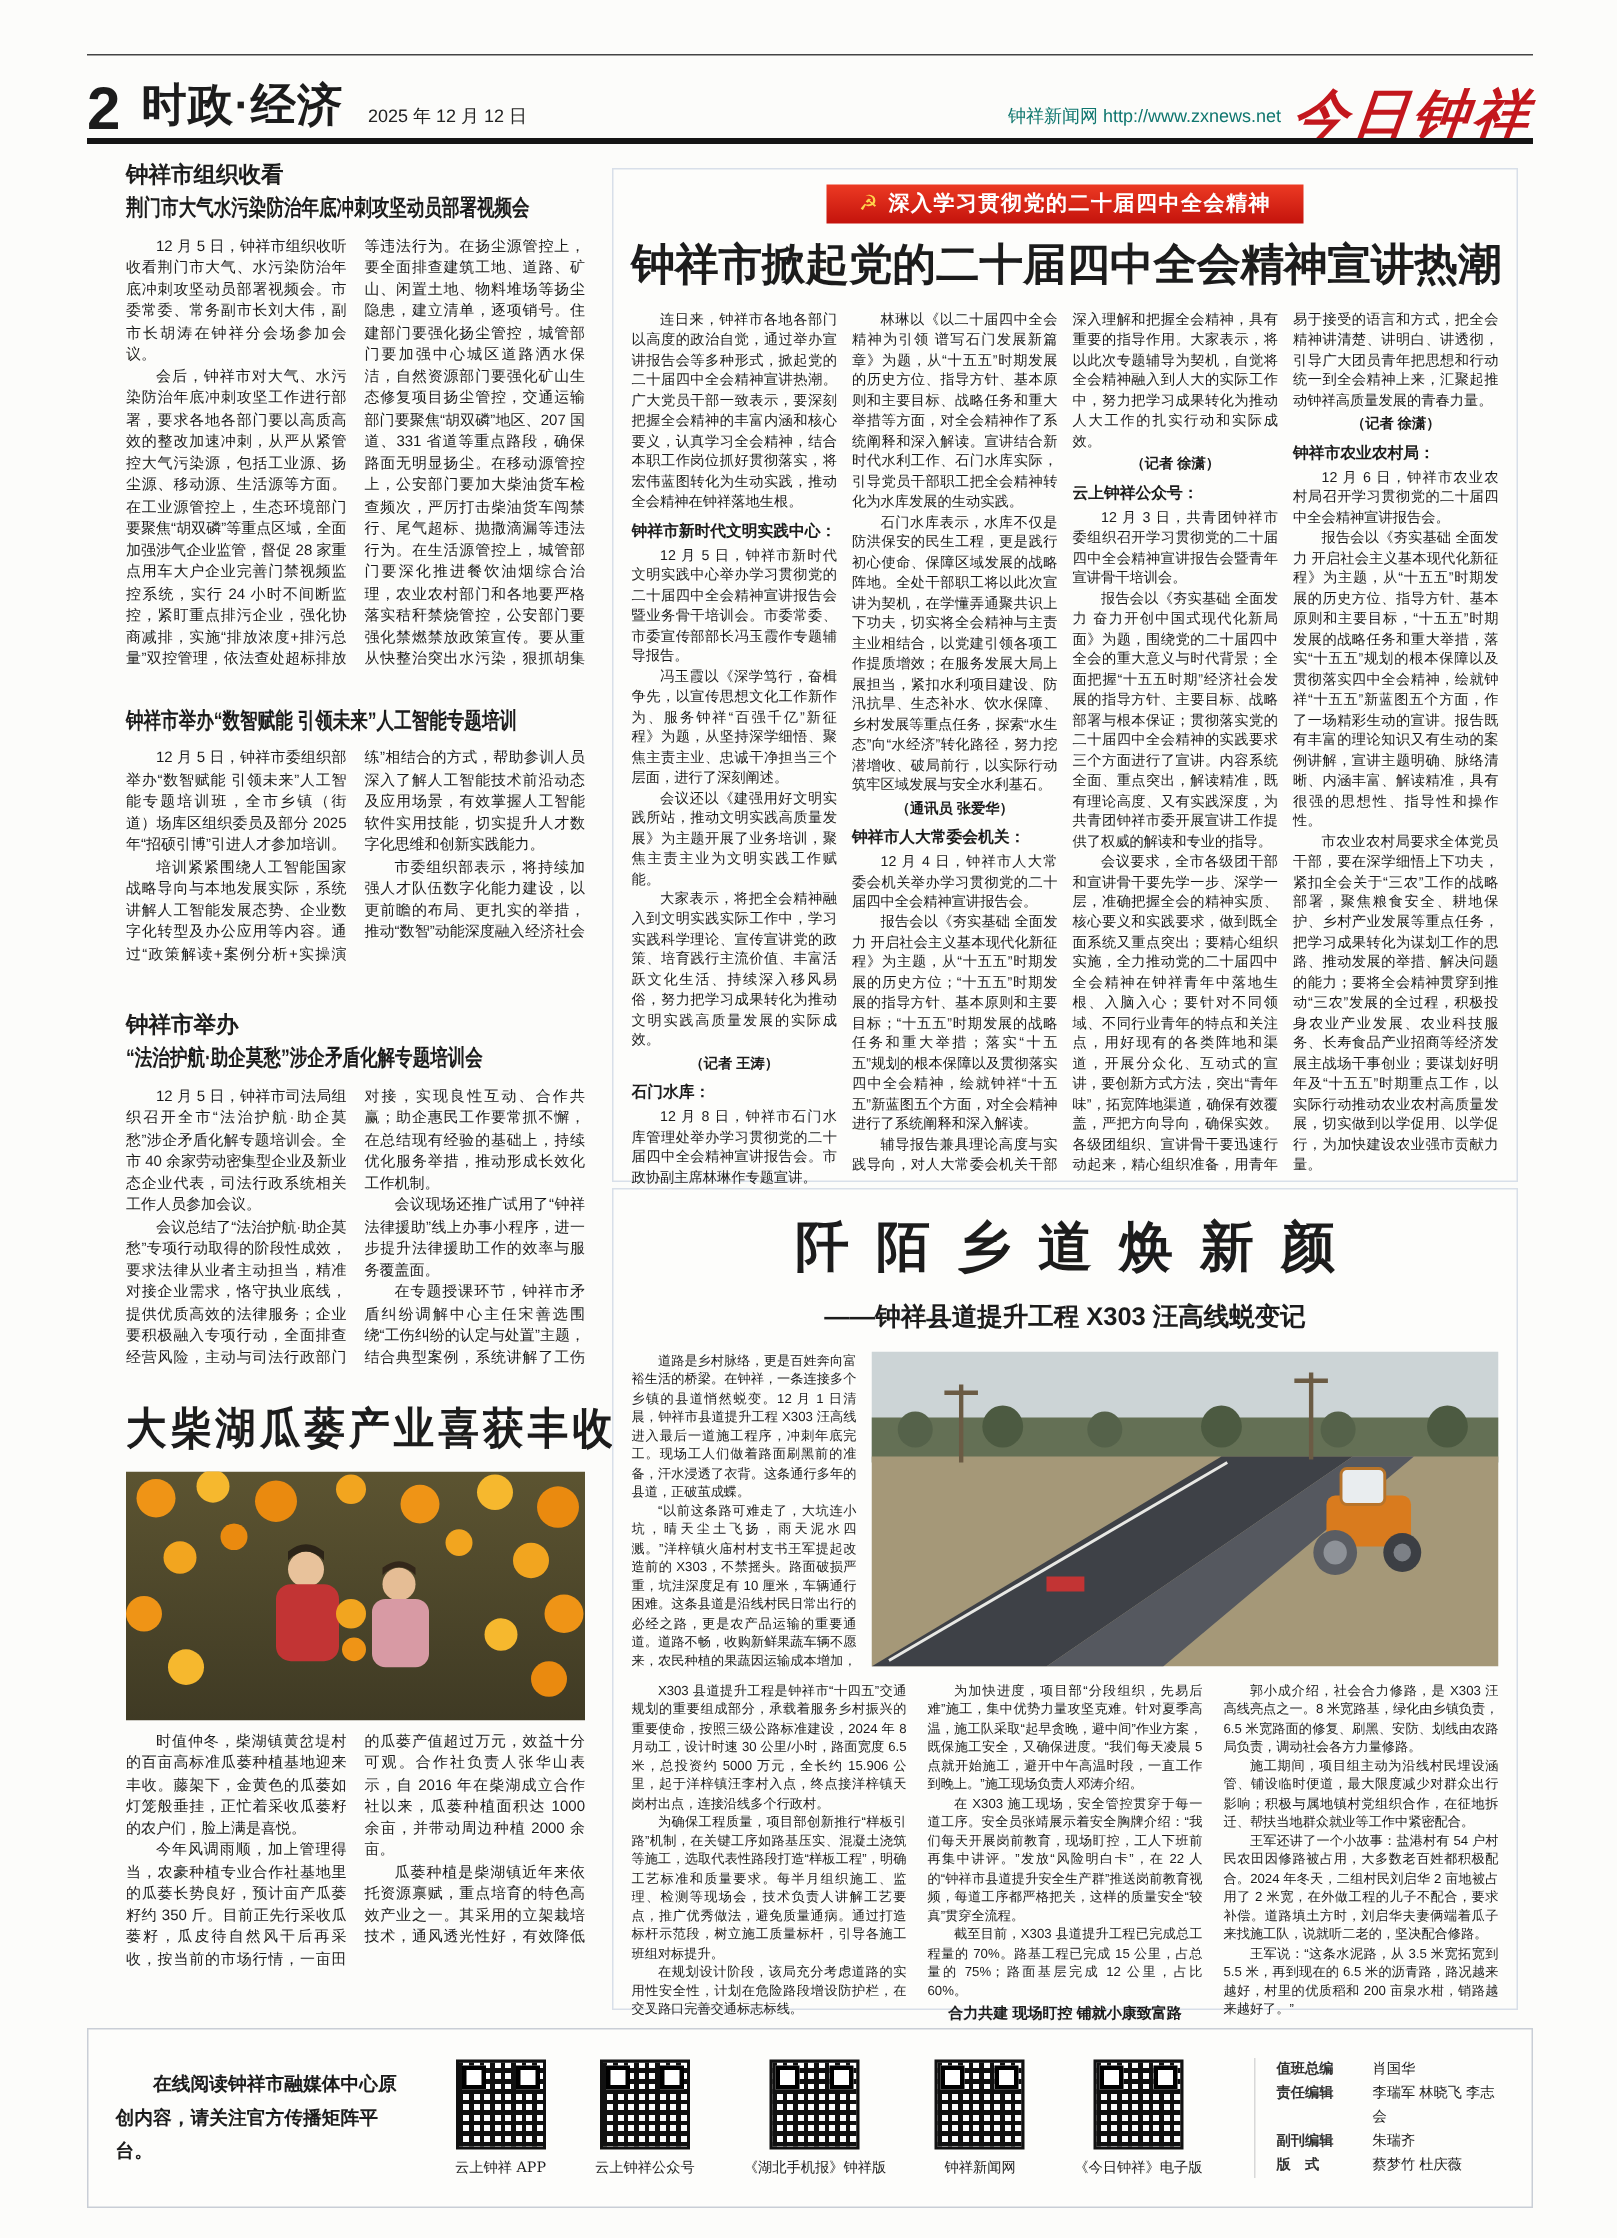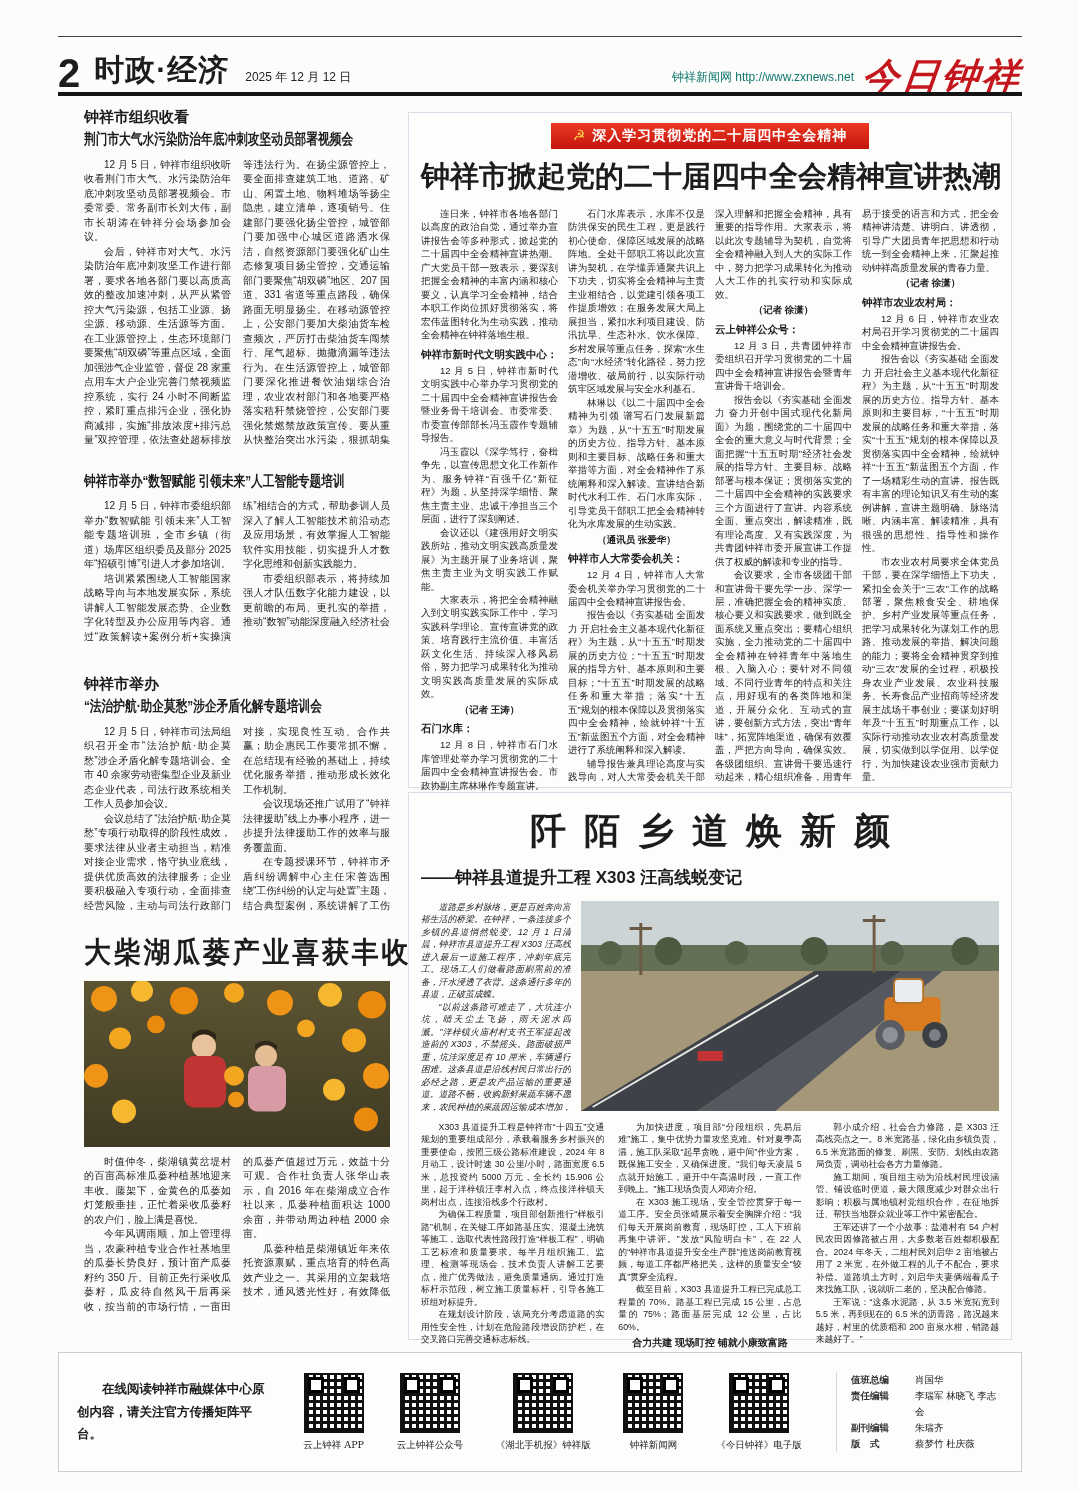--- a/index.html
+++ b/index.html
@@ -41,23 +41,23 @@
           color:#fff;font-size:14px;font-weight:700;text-align:center;padding:4px 0;letter-spacing:1px;}
   .emblem{color:#ffd34d;margin-right:6px;font-weight:400;}
   .main-h1{font-size:29px;font-weight:900;text-align:center;white-space:nowrap;margin:2px 0 10px;}
   .main-cols{column-count:4;column-gap:10px;height:586px;column-fill:auto;overflow:hidden;
              font-size:9.5px;line-height:1.42;text-align:justify;}
   .main-cols .sec-h{font-size:10.5px;}
   
   .roadbox{position:absolute;left:408px;top:792px;width:604px;height:548px;box-sizing:border-box;
            border:1px solid #d8dfe9;background:#fdfdfb;padding:8px 12px;}
   .road-h1{text-align:center;font-size:36px;font-weight:900;letter-spacing:18px;padding-left:18px;margin:6px 0 10px;white-space:nowrap;}
-  .road-sub{font-size:17px;font-weight:700;margin:0 0 12px;}
+  .road-sub{text-align:center;font-size:17px;font-weight:700;margin:0 0 12px;}
   .road-top{display:flex;gap:10px;height:210px;}
-  .road-lead{width:150px;flex:none;font-size:8.8px;line-height:1.42;text-align:justify;overflow:hidden;font-style:italic;}
+  .road-lead{width:150px;flex:none;font-size:8.8px;line-height:1.42;text-align:justify;overflow:hidden;}
   .road-photo{flex:1;height:210px;}
   .road-cols{column-count:3;column-gap:14px;height:242px;column-fill:auto;overflow:hidden;
              font-size:8.8px;line-height:1.42;text-align:justify;margin-top:10px;}
   .road-cols .sub-h{font-size:10px;}
   
   .footer{position:absolute;left:58px;right:56px;top:1352px;height:120px;box-sizing:border-box;
           border:1px solid #c9ced6;display:flex;align-items:center;padding:0 18px;gap:18px;background:#fdfdfb;}
   .f-note{width:192px;font-size:12.5px;font-weight:700;line-height:1.8;text-indent:2em;}
   .qr-row{flex:1;display:flex;justify-content:space-around;align-items:flex-end;}
   .qr-item{text-align:center;}
@@ -182,22 +182,22 @@
     <div class="main-cols">
         <p class="para">连日来，钟祥市各地各部门以高度的政治自觉，通过举办宣讲报告会等多种形式，掀起党的二十届四中全会精神宣讲热潮。广大党员干部一致表示，要深刻把握全会精神的丰富内涵和核心要义，认真学习全会精神，结合本职工作岗位抓好贯彻落实，将宏伟蓝图转化为生动实践，推动全会精神在钟祥落地生根。</p>
         <div class="sec-h">钟祥市新时代文明实践中心：</div>
         <p class="para">12 月 5 日，钟祥市新时代文明实践中心举办学习贯彻党的二十届四中全会精神宣讲报告会暨业务骨干培训会。市委常委、市委宣传部部长冯玉霞作专题辅导报告。</p>
         <p class="para">冯玉霞以《深学笃行，奋楫争先，以宣传思想文化工作新作为、服务钟祥“百强千亿”新征程》为题，从坚持深学细悟、聚焦主责主业、忠诚干净担当三个层面，进行了深刻阐述。</p>
         <p class="para">会议还以《建强用好文明实践所站，推动文明实践高质量发展》为主题开展了业务培训，聚焦主责主业为文明实践工作赋能。</p>
         <p class="para">大家表示，将把全会精神融入到文明实践实际工作中，学习实践科学理论、宣传宣讲党的政策、培育践行主流价值、丰富活跃文化生活、持续深入移风易俗，努力把学习成果转化为推动文明实践高质量发展的实际成效。</p>
         <p class="byline">（记者 王涛）</p>
         <div class="sec-h">石门水库：</div>
         <p class="para">12 月 8 日，钟祥市石门水库管理处举办学习贯彻党的二十届四中全会精神宣讲报告会。市政协副主席林琳作专题宣讲。</p>
+        <p class="para">林琳以《以二十届四中全会精神为引领 谱写石门发展新篇章》为题，从“十五五”时期发展的历史方位、指导方针、基本原则和主要目标、战略任务和重大举措等方面，对全会精神作了系统阐释和深入解读。宣讲结合新时代水利工作、石门水库实际，引导党员干部职工把全会精神转化为水库发展的生动实践。</p>
         <p class="para">石门水库表示，水库不仅是防洪保安的民生工程，更是践行初心使命、保障区域发展的战略阵地。全处干部职工将以此次宣讲为契机，在学懂弄通聚共识上下功夫，切实将全会精神与主责主业相结合，以党建引领各项工作提质增效；在服务发展大局上展担当，紧扣水利项目建设、防汛抗旱、生态补水、饮水保障、乡村发展等重点任务，探索“水生态”向“水经济”转化路径，努力挖潜增收、破局前行，以实际行动筑牢区域发展与安全水利基石。</p>
-        <p class="para">林琳以《以二十届四中全会精神为引领 谱写石门发展新篇章》为题，从“十五五”时期发展的历史方位、指导方针、基本原则和主要目标、战略任务和重大举措等方面，对全会精神作了系统阐释和深入解读。宣讲结合新时代水利工作、石门水库实际，引导党员干部职工把全会精神转化为水库发展的生动实践。</p>
         <p class="byline">（通讯员 张爱华）</p>
         <div class="sec-h">钟祥市人大常委会机关：</div>
         <p class="para">12 月 4 日，钟祥市人大常委会机关举办学习贯彻党的二十届四中全会精神宣讲报告会。</p>
         <p class="para">报告会以《夯实基础 全面发力 开启社会主义基本现代化新征程》为主题，从“十五五”时期发展的历史方位；“十五五”时期发展的指导方针、基本原则和主要目标；“十五五”时期发展的战略任务和重大举措；落实“十五五”规划的根本保障以及贯彻落实四中全会精神，绘就钟祥“十五五”新蓝图五个方面，对全会精神进行了系统阐释和深入解读。</p>
         <p class="para">辅导报告兼具理论高度与实践导向，对人大常委会机关干部深入理解和把握全会精神，具有重要的指导作用。大家表示，将以此次专题辅导为契机，自觉将全会精神融入到人大的实际工作中，努力把学习成果转化为推动人大工作的扎实行动和实际成效。</p>
         <p class="byline">（记者 徐潇）</p>
         <div class="sec-h">云上钟祥公众号：</div>
         <p class="para">12 月 3 日，共青团钟祥市委组织召开学习贯彻党的二十届四中全会精神宣讲报告会暨青年宣讲骨干培训会。</p>
         <p class="para">报告会以《夯实基础 全面发力 奋力开创中国式现代化新局面》为题，围绕党的二十届四中全会的重大意义与时代背景；全面把握“十五五时期”经济社会发展的指导方针、主要目标、战略部署与根本保证；贯彻落实党的二十届四中全会精神的实践要求三个方面进行了宣讲。内容系统全面、重点突出，解读精准，既有理论高度、又有实践深度，为共青团钟祥市委开展宣讲工作提供了权威的解读和专业的指导。</p>
         <p class="para">会议要求，全市各级团干部和宣讲骨干要先学一步、深学一层，准确把握全会的精神实质、核心要义和实践要求，做到既全面系统又重点突出；要精心组织实施，全力推动党的二十届四中全会精神在钟祥青年中落地生根、入脑入心；要针对不同领域、不同行业青年的特点和关注点，用好现有的各类阵地和渠道，开展分众化、互动式的宣讲，要创新方式方法，突出“青年味”，拓宽阵地渠道，确保有效覆盖，严把方向导向，确保实效。各级团组织、宣讲骨干要迅速行动起来，精心组织准备，用青年易于接受的语言和方式，把全会精神讲清楚、讲明白、讲透彻，引导广大团员青年把思想和行动统一到全会精神上来，汇聚起推动钟祥高质量发展的青春力量。</p>

